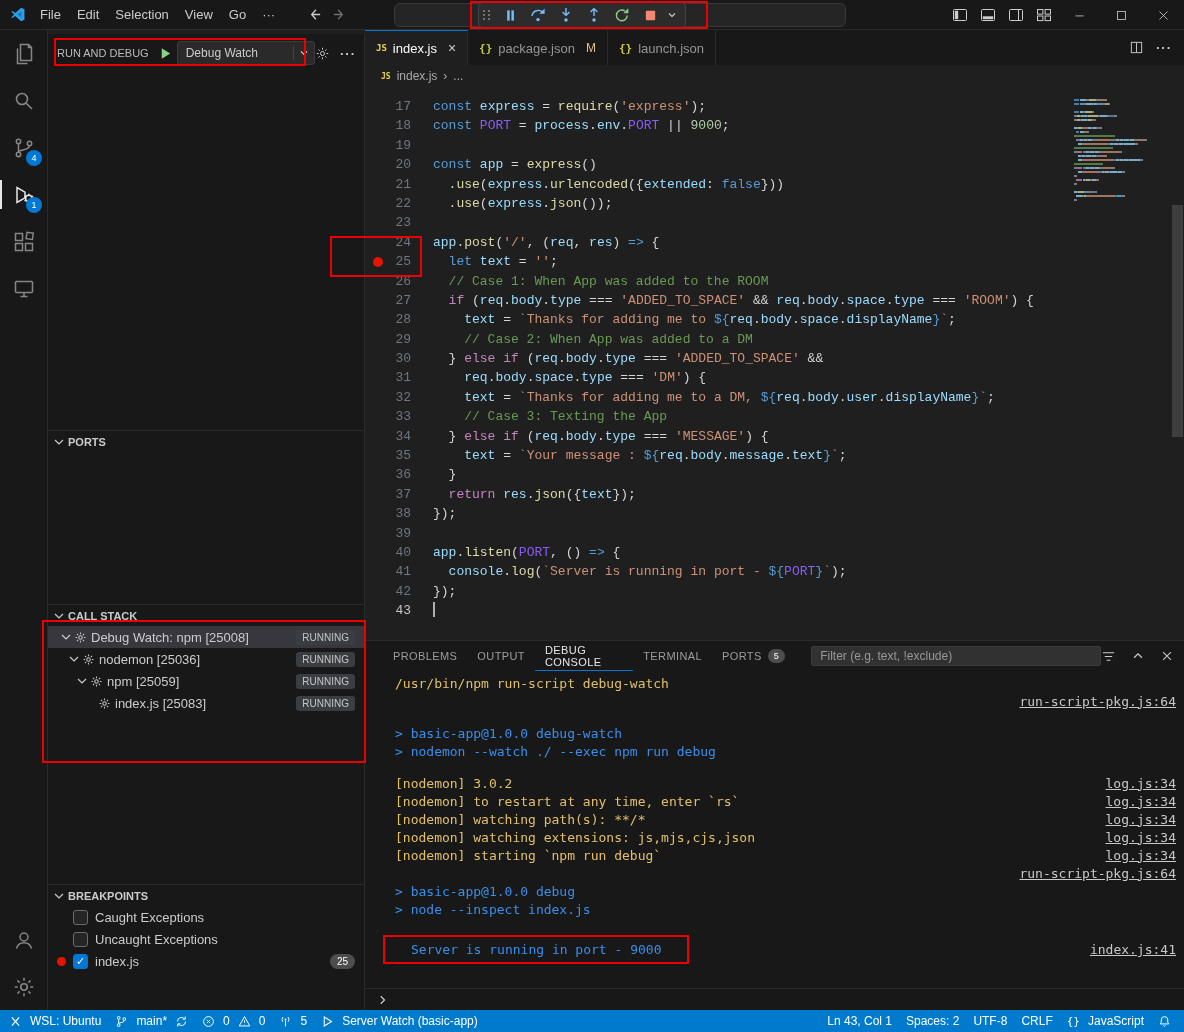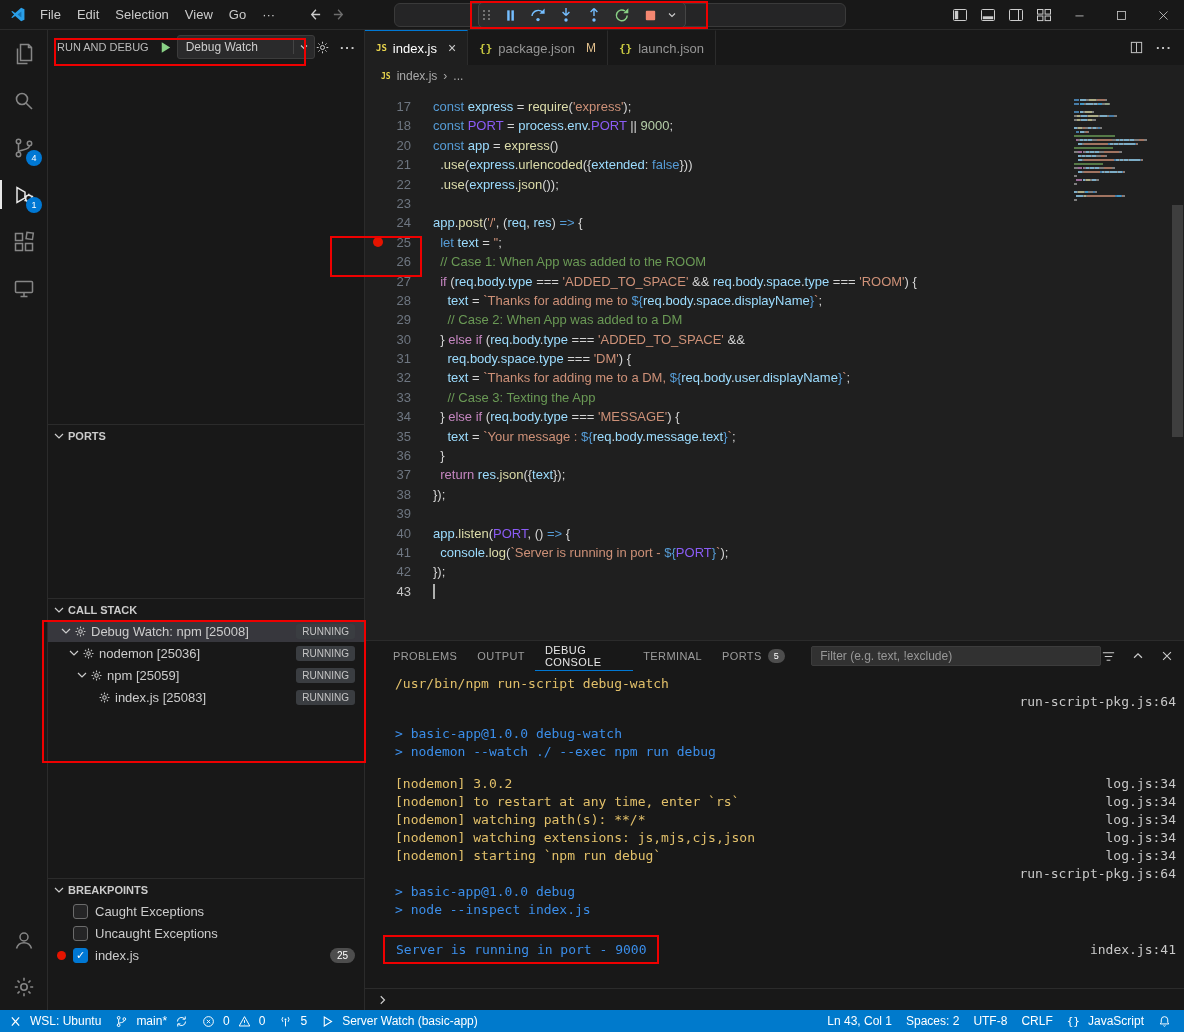--- a/index.html
+++ b/index.html
@@ -35,21 +35,21 @@
   .activitybar{position:absolute;left:0;top:30px;bottom:22px;width:48px;background:#181818;
                border-right:1px solid #2b2b2b;display:flex;flex-direction:column}
   .ab-item{position:relative;height:47px;display:flex;align-items:center;justify-content:center;color:#868686}
   .ab-item.active{color:#e7e7e7}
   .ab-item.active::before{content:"";position:absolute;left:0;top:9px;bottom:9px;width:2px;background:#e7e7e7}
   .ab-badge{position:absolute;right:5px;bottom:5px;min-width:16px;height:16px;padding:0 4px;border-radius:9px;
             background:var(--badge);color:#fff;font-size:9px;display:flex;align-items:center;justify-content:center}
   .ab-bottom{margin-top:auto}
 
   
-  .sidebar{position:absolute;left:48px;top:28px;bottom:22px;width:317px;background:#181818;
+  .sidebar{position:absolute;left:48px;top:34px;bottom:22px;width:317px;background:#181818;
            border-right:1px solid #2b2b2b;overflow:hidden}
   .sb-header{height:38px;display:flex;align-items:center;padding:0 8px 0 9px}
   .sb-title{font-size:11px;color:#bbbbbb;white-space:nowrap}
   .play-btn{margin-left:9px;display:flex;align-items:center}
   .launch-select{margin-left:4px;display:flex;align-items:center;height:24px;width:142px;background:#2a2a2b;
                  border:1px solid #3c3c3c;border-radius:3px;padding:0 4px 0 8px;font-size:12px;color:#cccccc}
   .launch-select .lbl{flex:1;white-space:nowrap;overflow:hidden}
   .lsep{width:1px;height:14px;background:#444;margin:0 4px}
   .sb-actions{margin-left:auto;display:flex;align-items:center;gap:10px;color:#cccccc}
   .dots{font-weight:bold;letter-spacing:1px;color:#cccccc}
@@ -81,21 +81,21 @@
   .tab.active{background:#1f1f1f;color:#ffffff;border-top:1px solid var(--accent)}
   .js-ico{color:#e8d44d;font:bold 9px var(--mono)}
   .json-ico{color:#cbcb41;font:bold 11px var(--mono)}
   .tab-close{margin-left:5px;color:#cccccc;font-size:14px}
   .tab-mod{margin-left:5px;color:#e2c08d;font-size:12px}
   .tab-actions{margin-left:auto;display:flex;align-items:center;gap:12px;padding-right:12px;color:#cccccc}
   .breadcrumb{height:22px;background:#1f1f1f;display:flex;align-items:center;gap:6px;
               padding-left:16px;font-size:12px;color:#a9a9a9}
   .bc-js{color:#e8d44d;font:bold 8px var(--mono)}
   .codewrap{position:relative;height:553px;background:#1f1f1f;overflow:hidden;
-            font-family:Liberation Sans, sans-serif;font-size:13px}
+            font-family:Liberation Mono, monospace;font-size:13px}
   #code-lines{padding-top:10px}
   .code-row{display:flex;height:19.4px;line-height:19.4px;white-space:pre}
   .glyph{width:26px;flex:none;display:flex;align-items:center;justify-content:center}
   .lnum{width:20px;flex:none;text-align:right;color:#6e7681}
   .code-row.current .lnum{color:#c6c6c6}
   .ltext{padding-left:22px}
   .caret{display:inline-block;width:1.5px;height:15px;background:#aeafad;vertical-align:-3px}
   .tk-kw{color:#569cd6}.tk-ctrl{color:#c586c0}.tk-str{color:#ce9178}.tk-fn{color:#dcdcaa}
   .tk-vr{color:#9cdcfe}.tk-cv{color:#8b5cf6}.tk-num{color:#b5cea8}.tk-cm{color:#6a9955}.tk-pn{color:#d4d4d4}
   .minimap{position:absolute;right:14px;top:0;width:96px;height:100%;padding-top:12px;font-size:0}
@@ -114,22 +114,22 @@
   .pfilter{margin-left:16px;width:305px;height:20px;background:#313131;border:1px solid #3c3c3c;border-radius:2px;
            color:#cccccc;font-size:12px;padding:0 8px;outline:none;font-family:"Liberation Sans",sans-serif}
   .pfilter::placeholder{color:#989898}
   .panel-actions{margin-left:auto;display:flex;align-items:center;gap:15px;color:#cccccc}
   .console{position:relative;height:318px;padding:3px 8px 0 30px;font-family:var(--mono);font-size:13px;overflow:hidden}
   .con-row{display:flex;align-items:center;height:18px}
   .con-row.tall{height:auto;margin:3px 0}
   .con-blank{height:14px}
   .warn{color:var(--console-warn)}
   .info{color:var(--console-info)}
-  .con-link{margin-left:auto;color:#c8c8c8;white-space:nowrap;padding-left:12px}
-  .boxed{display:inline-block;border:2px solid var(--annotation);padding:5px 11px;margin-left:-12px}
+  .con-link{margin-left:auto;color:#c8c8c8;text-decoration:underline;white-space:nowrap;padding-left:12px}
+  .boxed{display:inline-block;border:2px solid var(--annotation);padding:5px 26px;margin-left:-12px}
   .con-prompt{position:absolute;left:0;right:0;bottom:0;height:22px;border-top:1px solid #2b2b2b;
               display:flex;align-items:center;padding-left:12px;color:#cccccc}
 
   
   .statusbar{position:absolute;left:0;right:0;bottom:0;height:22px;background:var(--statusbar);color:#fff;
              display:flex;align-items:center;font-size:12px;z-index:5}
   .st-left{display:flex;align-items:center;padding-left:2px}
   .st-right{margin-left:auto;display:flex;align-items:center;padding-right:6px}
   .st-item{display:flex;align-items:center;gap:8px;padding:0 7px;height:26px;white-space:nowrap}
 
@@ -505,20 +505,25 @@
       <div id="code-lines">
           <div class="code-row">
               <span class="glyph"></span>
               <span class="lnum">17</span>
               <span class="ltext"><span class="tk-kw">const</span><span class="tk-pn"> </span><span class="tk-vr">express</span><span class="tk-pn"> = </span><span class="tk-fn">require</span><span class="tk-pn">(</span><span class="tk-str">'express'</span><span class="tk-pn">);</span></span>
             </div>
           <div class="code-row">
               <span class="glyph"></span>
               <span class="lnum">18</span>
               <span class="ltext"><span class="tk-kw">const</span><span class="tk-pn"> </span><span class="tk-cv">PORT</span><span class="tk-pn"> = </span><span class="tk-vr">process</span><span class="tk-pn">.</span><span class="tk-vr">env</span><span class="tk-pn">.</span><span class="tk-cv">PORT</span><span class="tk-pn"> || </span><span class="tk-num">9000</span><span class="tk-pn">;</span></span>
+            </div>
+          <div class="code-row">
+              <span class="glyph"></span>
+              <span class="lnum">19</span>
+              <span class="ltext"></span>
             </div>
           <div class="code-row">
               <span class="glyph"></span>
               <span class="lnum">20</span>
               <span class="ltext"><span class="tk-kw">const</span><span class="tk-pn"> </span><span class="tk-vr">app</span><span class="tk-pn"> = </span><span class="tk-fn">express</span><span class="tk-pn">()</span></span>
             </div>
           <div class="code-row">
               <span class="glyph"></span>
               <span class="lnum">21</span>
               <span class="ltext"><span class="tk-pn">  .</span><span class="tk-fn">use</span><span class="tk-pn">(</span><span class="tk-vr">express</span><span class="tk-pn">.</span><span class="tk-fn">urlencoded</span><span class="tk-pn">({</span><span class="tk-vr">extended</span><span class="tk-pn">: </span><span class="tk-kw">false</span><span class="tk-pn">}))</span></span>

